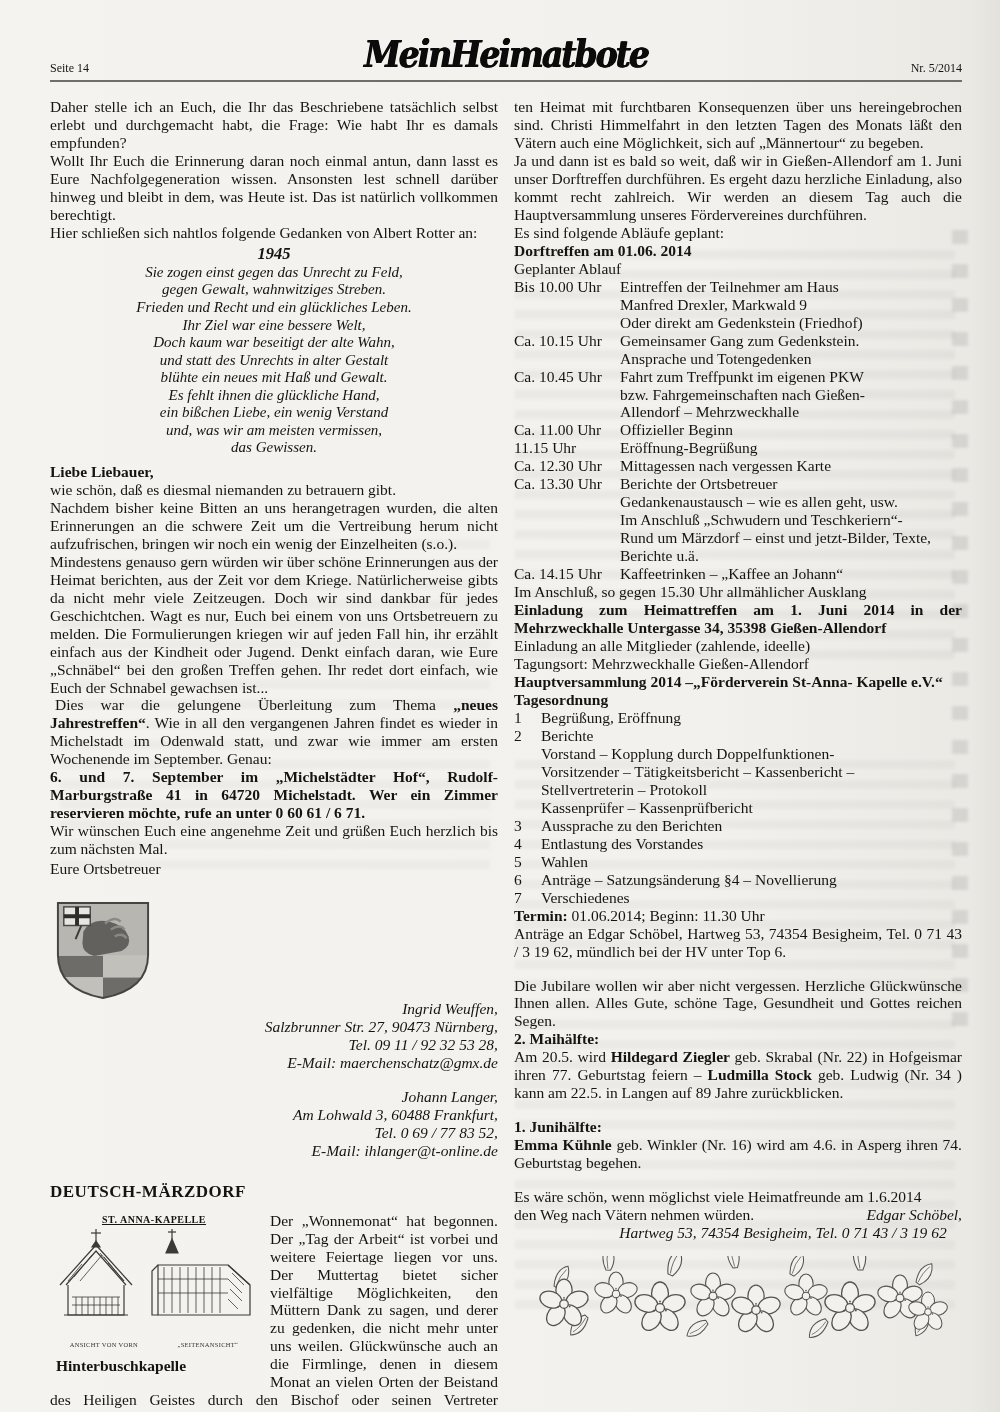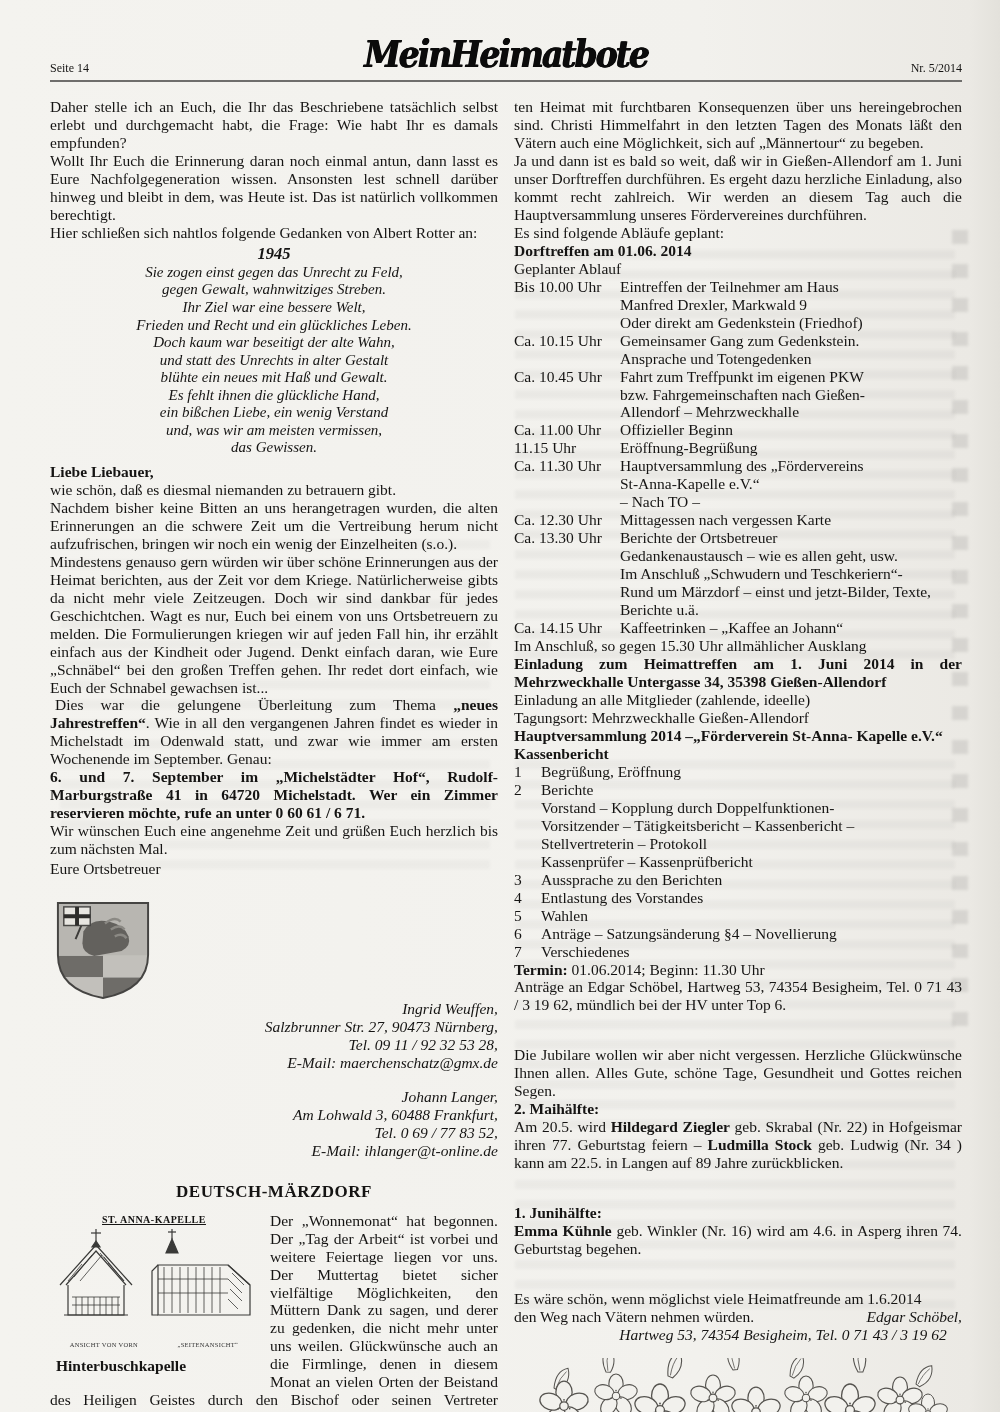--- a/index.html
+++ b/index.html
@@ -37,32 +37,32 @@
   }
   .rule{border-top:2px solid #6f6e6c;margin-top:2px;}
 
   .cols{display:flex;gap:16px;margin-top:16px;position:relative;}
   .col{width:448px;font-size:15.5px;line-height:1.16;}
   p{margin:0;}
   .just{text-align:justify;}
   .b{font-weight:bold;}
   .it{font-style:italic;}
   .indent{text-indent:5px;}
-  .mt6{margin-top:6px;} .mt10{margin-top:10px;} .mt14{margin-top:32px;}
+  .mt6{margin-top:6px;} .mt10{margin-top:10px;} .mt14{margin-top:16px;}
 
   .poem-title{text-align:center;font-weight:bold;font-style:italic;font-size:16.5px;margin:2px 0 1px;}
   .poem{text-align:center;font-style:italic;font-size:15px;line-height:1.17;}
 
   .sigrow{display:flex;margin-top:2px;flex-direction:column;}
   .sigleft{width:205px;}
   .shield{margin:22px 0 0 4px;display:block;}
   .sigright{flex:1;text-align:right;font-style:italic;}
   .cgap{height:16px;}
 
-  h2.sect{margin:22px 0 10px;text-align:center;font-size:17px;letter-spacing:.5px;font-weight:bold;}
+  h2.sect{margin:22px 0 10px;font-size:17px;letter-spacing:.5px;font-weight:bold;}
   .flow{overflow:hidden;}
   .fig-chapel{float:left;width:208px;margin:2px 12px 4px 0;text-align:center;}
   .fig-label{font-size:10px;font-weight:bold;text-decoration:underline;letter-spacing:.5px;margin-bottom:2px;}
   .fig-caps{display:flex;justify-content:space-around;font-size:6.5px;letter-spacing:.3px;color:#333;margin-top:-2px;}
   .fig-caption{font-weight:bold;font-size:15.5px;text-align:left;margin-top:8px;padding-left:6px;}
   .fig-church{float:left;width:235px;margin:4px 10px 0 0;}
 
   h3.rh{font-size:15.5px;font-weight:bold;margin:0;}
   .srow{display:flex;}
   .stime{width:106px;flex:none;}
@@ -94,22 +94,22 @@
   <div class="cols">
 
     <div class="col">
       <p class="just">Daher stelle ich an Euch, die Ihr das Beschriebene tatsächlich selbst erlebt und durchgemacht habt, die Frage: Wie habt Ihr es damals empfunden?</p>
       <p class="just">Wollt Ihr Euch die Erinnerung daran noch einmal antun, dann lasst es Eure Nachfolgegeneration wissen. Ansonsten lest schnell darüber hinweg und bleibt in dem, was Heute ist. Das ist natürlich vollkommen berechtigt.</p>
       <p class="just">Hier schließen sich nahtlos folgende Gedanken von Albert Rotter an:</p>
       <div class="poem-title">1945</div>
       <div class="poem">
         <div>Sie zogen einst gegen das Unrecht zu Feld,</div>
         <div>gegen Gewalt, wahnwitziges Streben.</div>
+        <div>Frieden und Recht und ein glückliches Leben.</div>
         <div>Ihr Ziel war eine bessere Welt,</div>
-        <div>Frieden und Recht und ein glückliches Leben.</div>
         <div>Doch kaum war beseitigt der alte Wahn,</div>
         <div>und statt des Unrechts in alter Gestalt</div>
         <div>blühte ein neues mit Haß und Gewalt.</div>
         <div>Es fehlt ihnen die glückliche Hand,</div>
         <div>ein bißchen Liebe, ein wenig Verstand</div>
         <div>und, was wir am meisten vermissen,</div>
         <div>das Gewissen.</div>
       </div>
       <p class="b mt6">Liebe Liebauer,</p>
       <p class="just">wie schön, daß es diesmal niemanden zu betrauern gibt.</p>
@@ -265,28 +265,20 @@
             <div>Offizieller Beginn</div>
           </div>
         </div>
         <div class="srow">
           <div class="stime">11.15 Uhr</div>
           <div class="sdesc">
             <div>Eröffnung-Begrüßung</div>
           </div>
         </div>
         <div class="srow">
-          <div class="stime">Ca. 11.30 Uhr</div>
-          <div class="sdesc">
-            <div>Hauptversammlung des „Fördervereins</div>
-            <div>St-Anna-Kapelle e.V.“</div>
-            <div>– Nach TO –</div>
-          </div>
-        </div>
-        <div class="srow">
           <div class="stime">Ca. 12.30 Uhr</div>
           <div class="sdesc">
             <div>Mittagessen nach vergessen Karte</div>
           </div>
         </div>
         <div class="srow">
           <div class="stime">Ca. 13.30 Uhr</div>
           <div class="sdesc">
             <div>Berichte der Ortsbetreuer</div>
             <div>Gedankenaustausch – wie es allen geht, usw.</div>
@@ -301,21 +293,21 @@
             <div>Kaffeetrinken – „Kaffee an Johann“</div>
           </div>
         </div>
       </div>
       <p>Im Anschluß, so gegen 15.30 Uhr allmählicher Ausklang</p>
 
       <h3 class="rh mt14 just">Einladung zum Heimattreffen am 1. Juni 2014 in der Mehrzweckhalle Untergasse 34, 35398 Gießen-Allendorf</h3>
       <p>Einladung an alle Mitglieder (zahlende, ideelle)</p>
       <p>Tagungsort: Mehrzweckhalle Gießen-Allendorf</p>
       <h3 class="rh">Hauptversammlung 2014 –„Förderverein St-Anna- Kapelle e.V.“</h3>
-      <h3 class="rh">Kassenbericht</h3>
+      <h3 class="rh">Tagesordnung</h3>
 
       <div>
         <div class="arow">
           <div class="anum">1</div>
           <div class="alines">
             <div>Begrüßung, Eröffnung</div>
           </div>
         </div>
         <div class="arow">
           <div class="anum">2</div>

